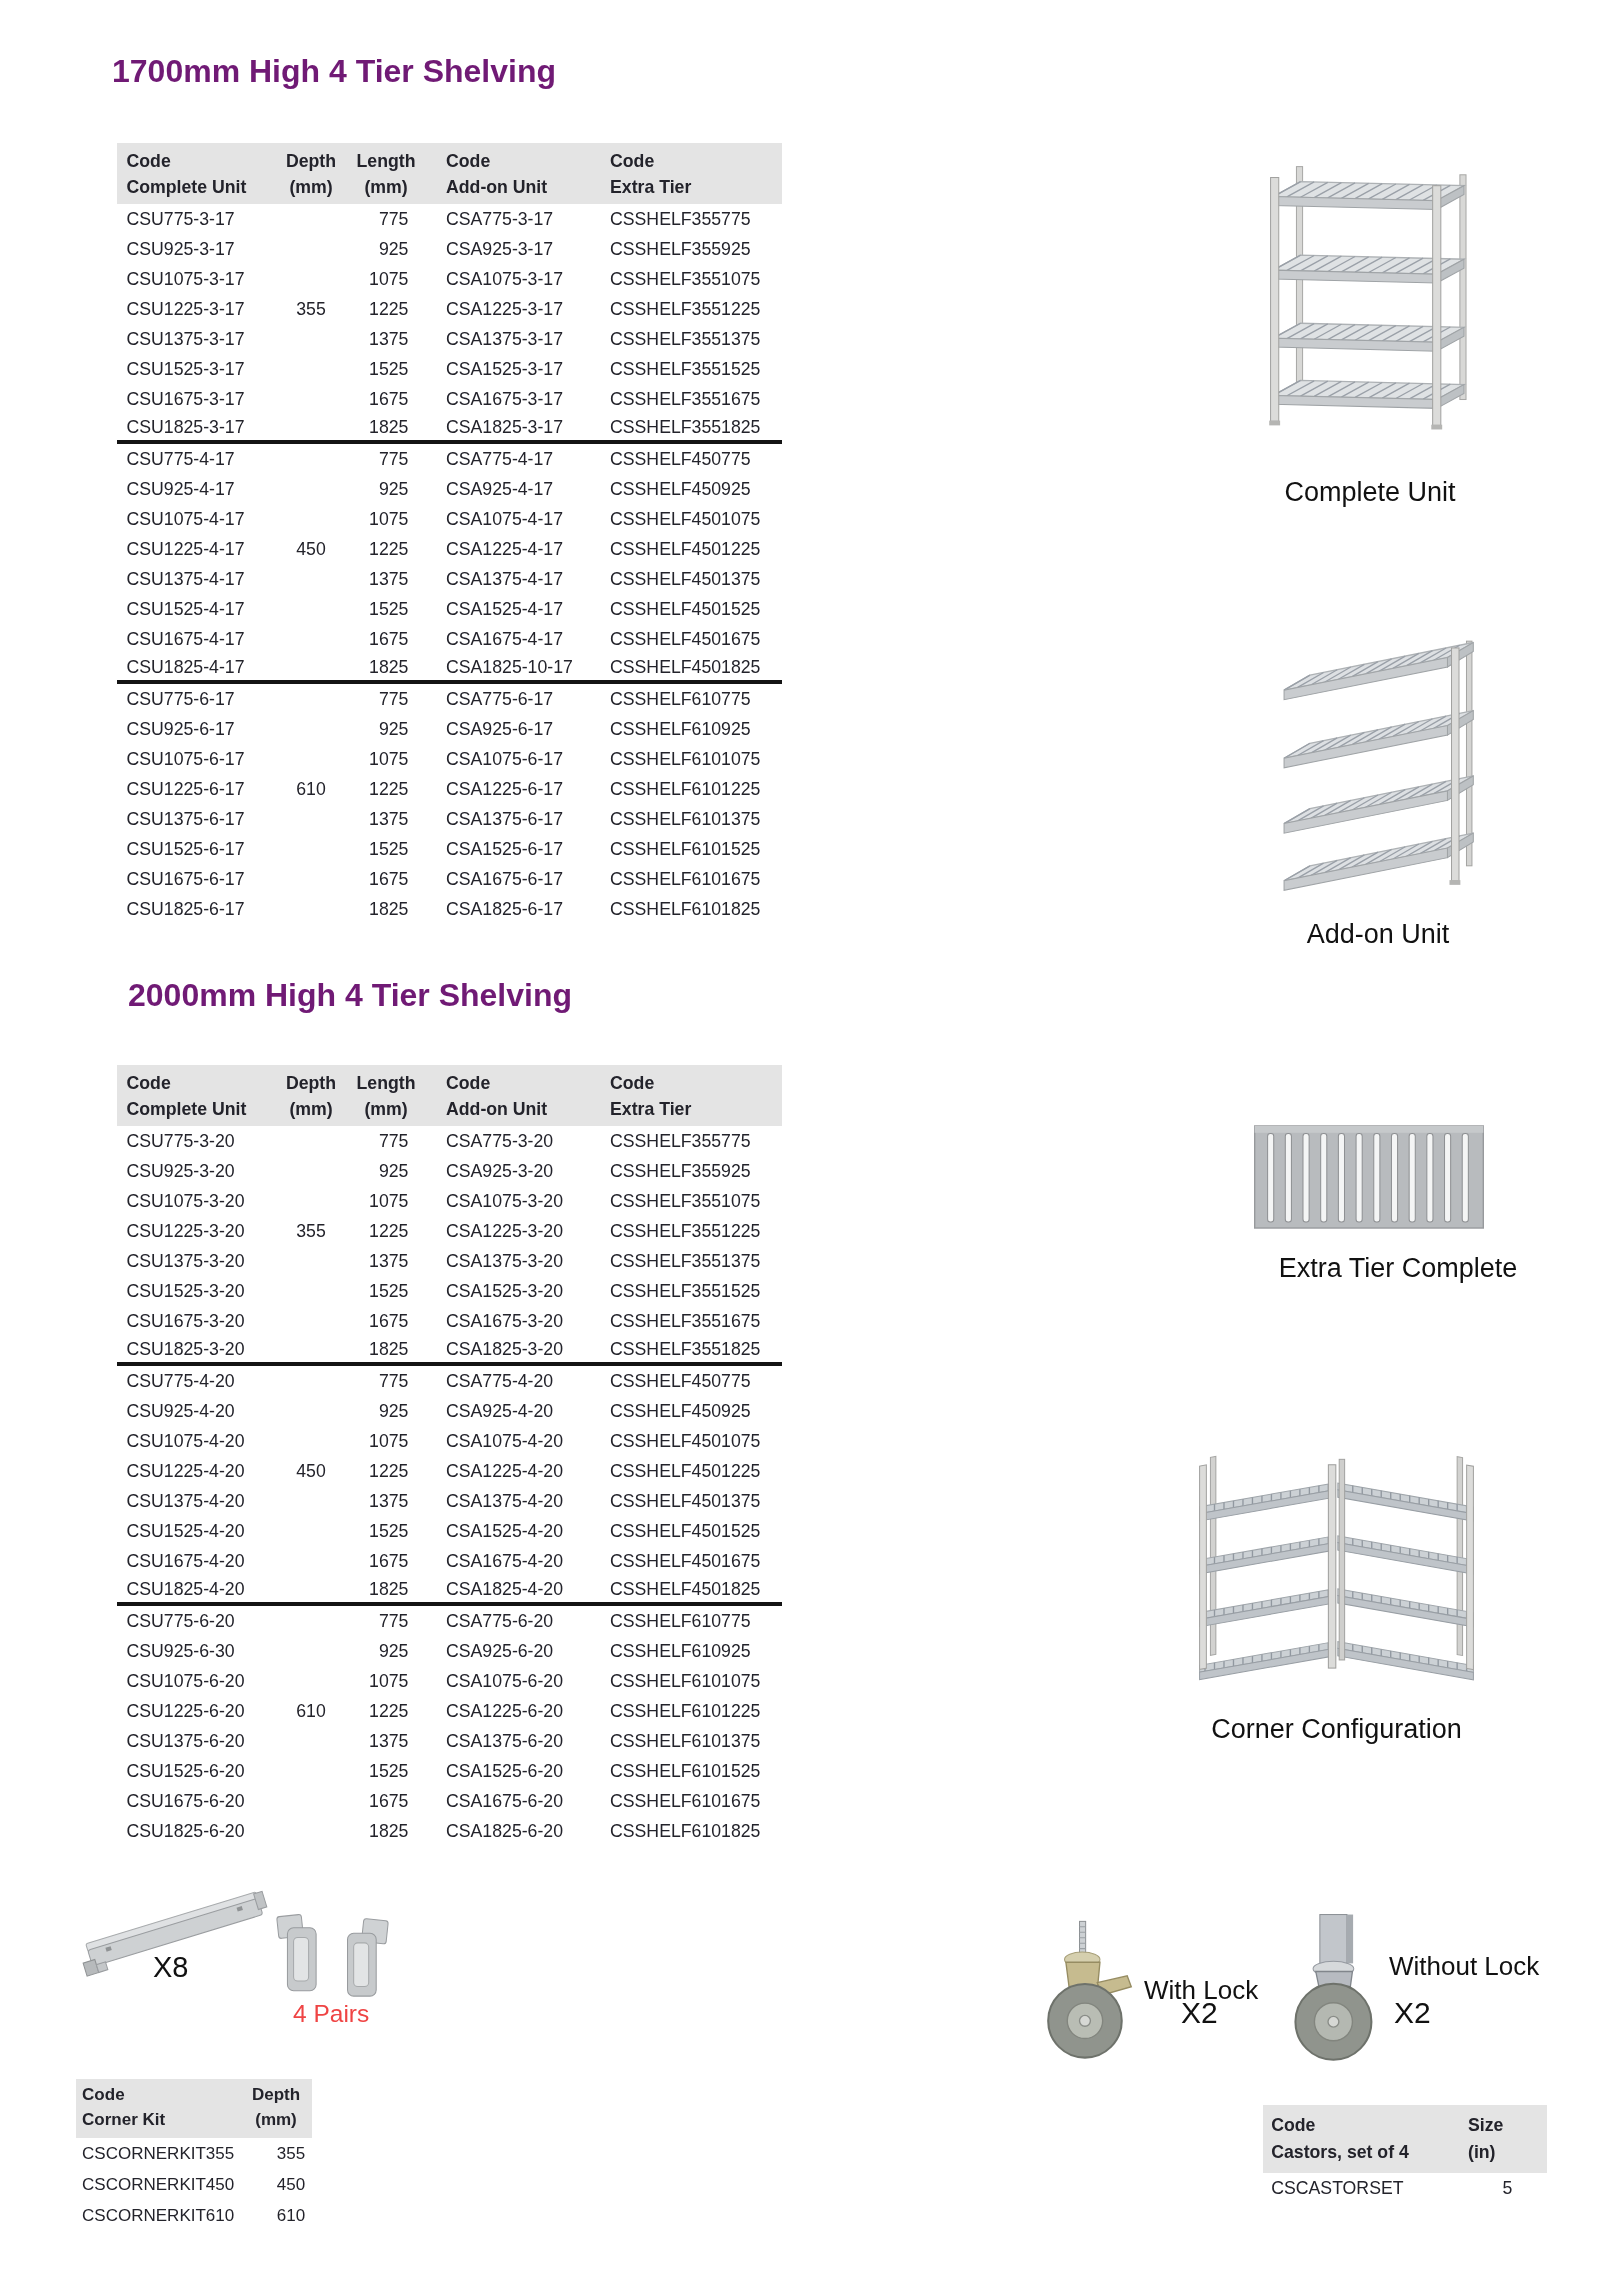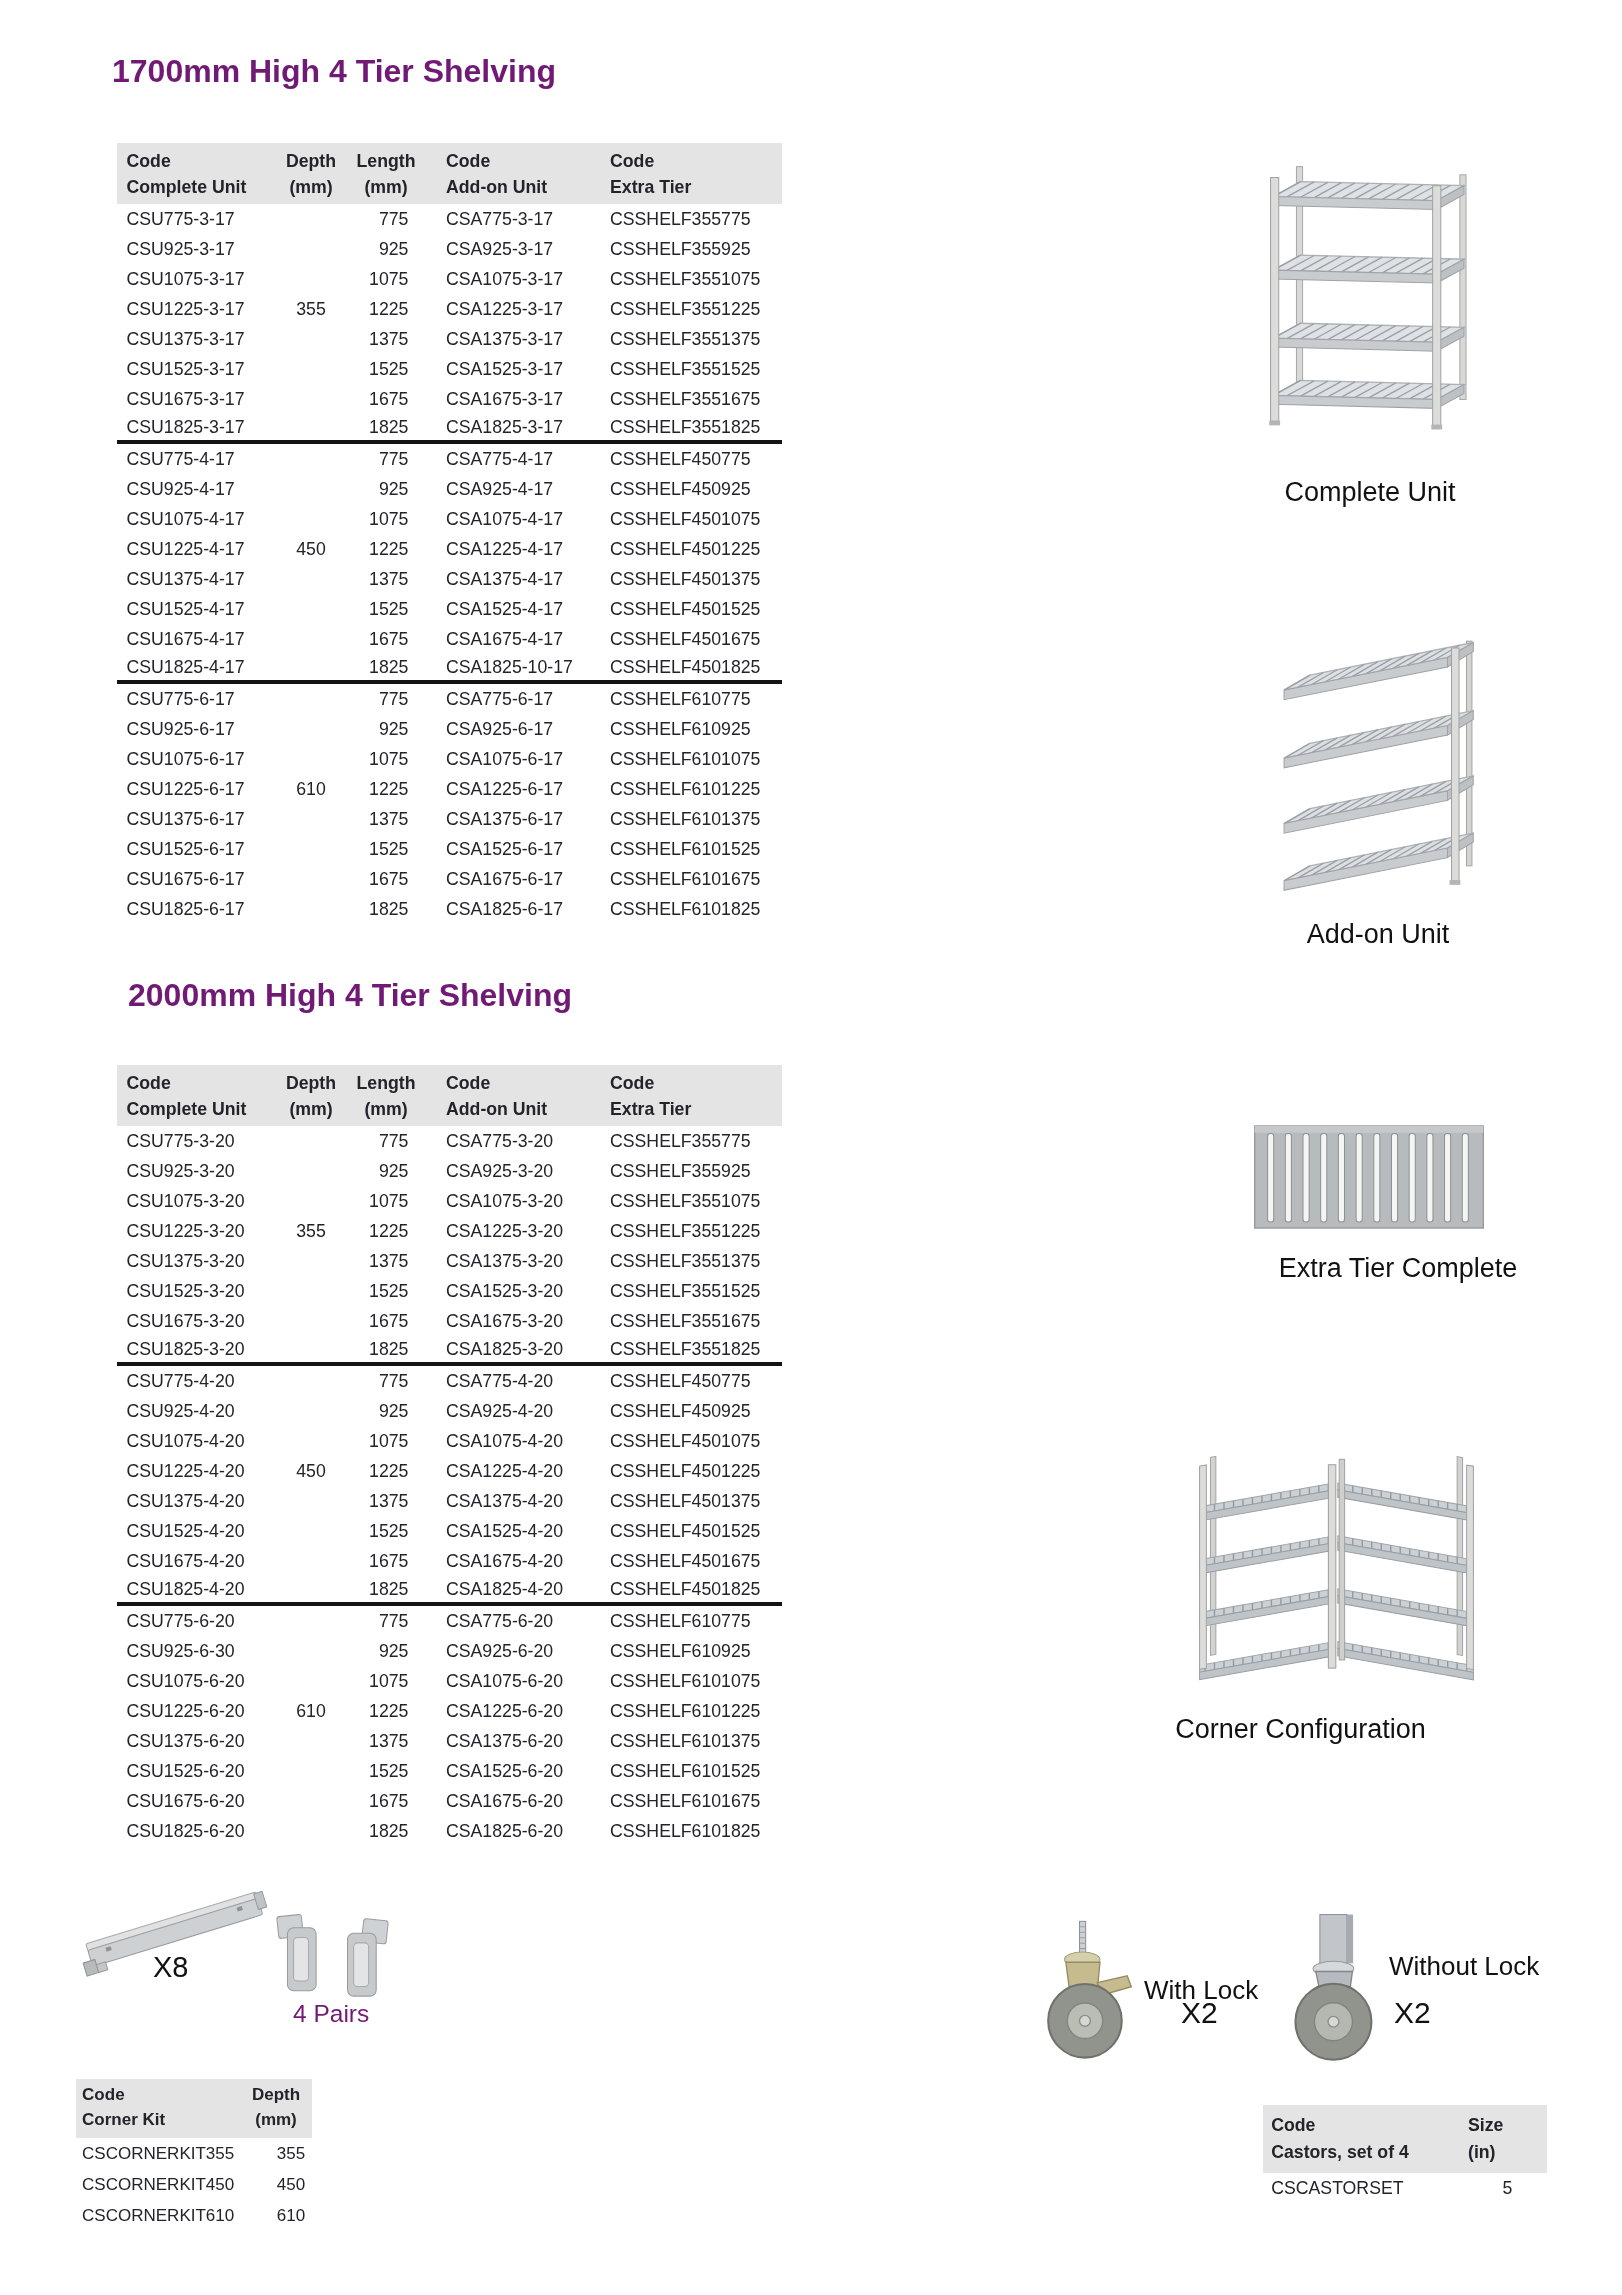--- a/index.html
+++ b/index.html
@@ -36,21 +36,21 @@
   .castor-table .st-head{grid-template-columns:205px 79px;height:68px;padding-top:6.8px;line-height:27px;}
   .castor-table .st-head .hcL{padding-left:8.2px;}
   .castor-table .st-head .hcR{text-align:left;}
   .castor-table .srow{grid-template-columns:205px 79px;height:31px;}
   .castor-table .sc1{padding-left:8.2px;}
   .castor-table .sc2{text-align:center;}
 
   
   .caption{position:absolute;font-size:27px;color:#111;text-align:center;white-space:nowrap;}
   .qty-big{position:absolute;font-size:30px;color:#111;white-space:nowrap;}
-  .qty-mid{position:absolute;font-size:24.5px;color:#701a75;white-space:nowrap;}
+  .qty-mid{position:absolute;font-size:24.5px;color:#ef4444;white-space:nowrap;}
   .lock-label{position:absolute;font-size:26px;color:#111;white-space:nowrap;}
   svg{display:block;}
 </style>
 </head>
 <body>
 
 <h1 class="sec-title" style="left:112px;top:53px;margin:0;">1700mm High 4 Tier Shelving</h1>
 <h1 class="sec-title" style="left:112px;top:961px;margin:16px;">2000mm High 4 Tier Shelving</h1>
 
 <div class="bigtable" style="left:117px;top:143px;">
@@ -532,21 +532,21 @@
       <use href="#cc-shelf" transform="translate(0,50)"></use>
       <use href="#cc-shelf" transform="translate(0,128)"></use>
       <use href="#cc-shelf" transform="translate(0,206)"></use>
       <use href="#cc-shelf" transform="translate(0,284)"></use>
       <rect x="190" y="-20" width="10" height="300" fill="#dcdcda" stroke="#a2a2a0" stroke-width="1.5"></rect>
     </g>
     <rect x="222" y="30" width="8" height="296" fill="#cfcfcd" stroke="#a2a2a0" stroke-width="1.5"></rect>
     <rect x="206" y="38" width="11" height="300" fill="#dcdcda" stroke="#9e9e9c" stroke-width="1.5"></rect>
   </svg>
 </div>
-<div class="caption" style="left:1152px;top:1714px;width:297px;">Corner Configuration</div>
+<div class="caption" style="left:1188px;top:1714px;width:297px;">Corner Configuration</div>
 
 <div class="abs" style="left:72px;top:1878px;width:205px;height:112px;">
   <svg width="205" height="112" viewBox="0 0 300 165">
     <g transform="rotate(-17 150 80)">
       <rect x="20" y="58" width="262" height="13" rx="3" fill="#dfe1e3" stroke="#a8abad" stroke-width="1.5"></rect>
       <rect x="20" y="68" width="262" height="25" rx="4" fill="#ced1d3" stroke="#9a9da0" stroke-width="1.5"></rect>
       <rect x="8" y="84" width="18" height="20" fill="#b7babc" stroke="#8f9294" stroke-width="1.5"></rect>
       <rect x="26" y="92" width="14" height="12" fill="#c4c7c9" stroke="#9a9da0" stroke-width="1.5"></rect>
       <rect x="278" y="60" width="13" height="24" fill="#c0c3c5" stroke="#9a9da0" stroke-width="1.5"></rect>
       <rect x="46" y="72" width="8" height="6" fill="#8f9294"></rect>

